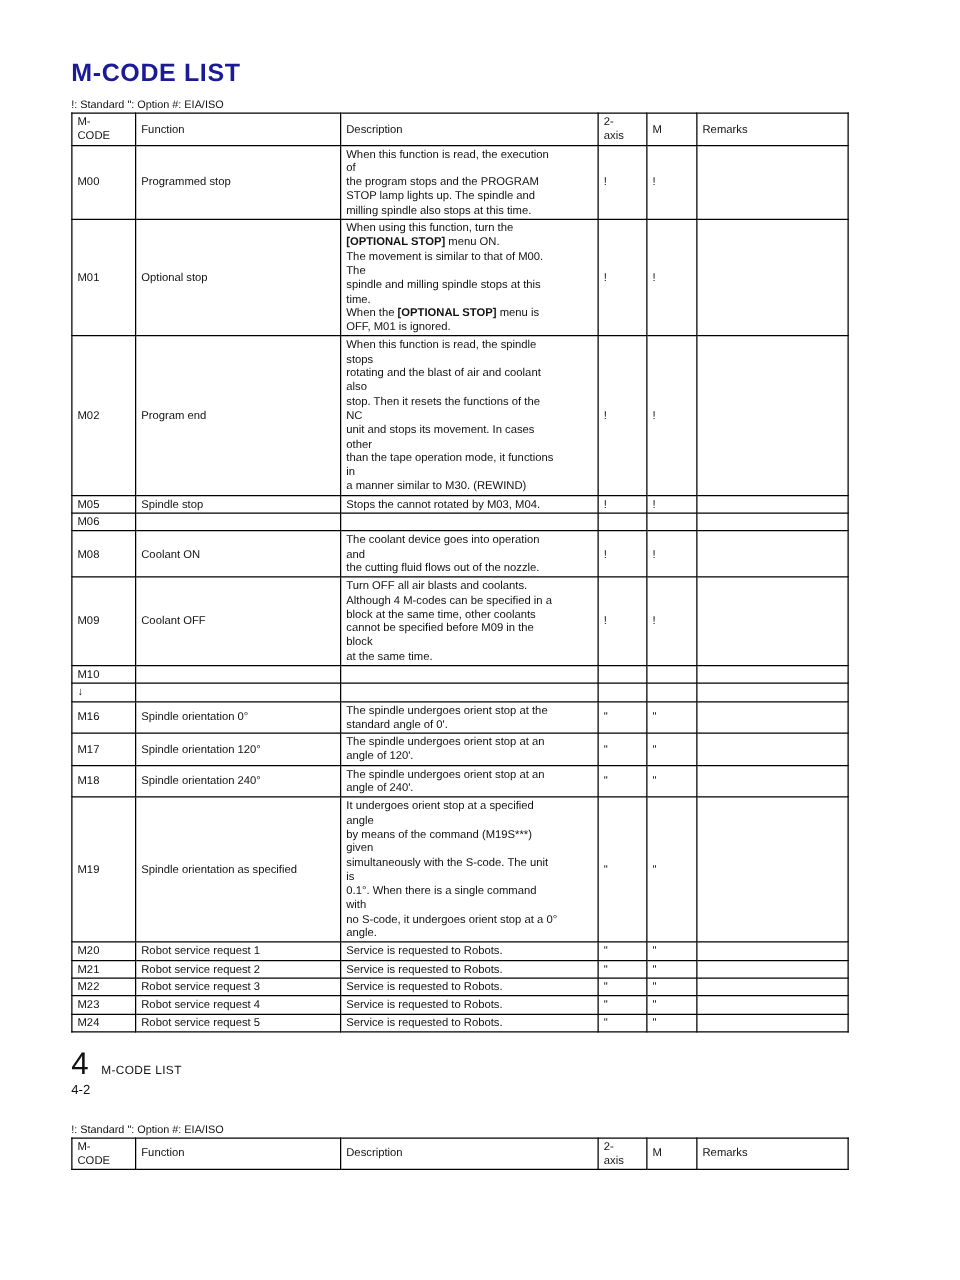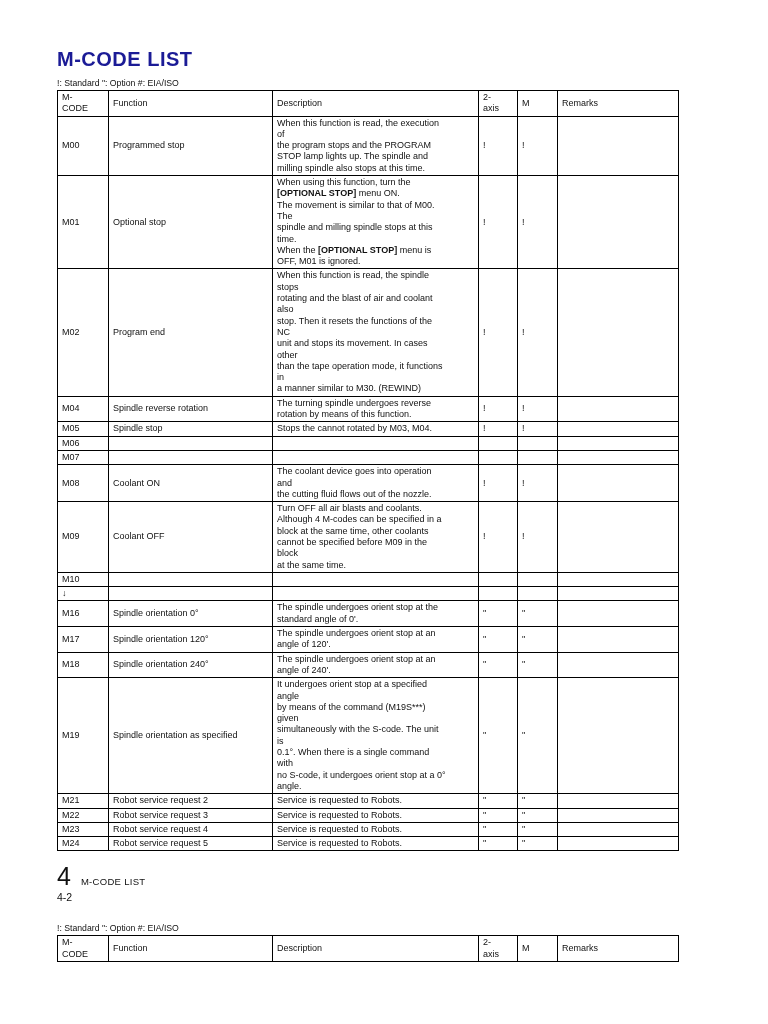--- a/index.html
+++ b/index.html
@@ -159,46 +159,29 @@
 unit and stops its movement. In cases
 other
 than the tape operation mode, it functions
 in
 a manner similar to M30. (REWIND)</td>
       <td class="mark">!</td>
       <td class="mark">!</td>
       <td></td>
     </tr>
         <tr>
-      <td>M04</td>
-      <td>Spindle reverse rotation</td>
-      <td class="desc">The turning spindle undergoes reverse
-rotation by means of this function.</td>
-      <td class="mark">!</td>
-      <td class="mark">!</td>
-      <td></td>
-    </tr>
-        <tr>
       <td>M05</td>
       <td>Spindle stop</td>
       <td class="desc">Stops the cannot rotated by M03, M04.</td>
       <td class="mark">!</td>
       <td class="mark">!</td>
       <td></td>
     </tr>
         <tr>
       <td>M06</td>
-      <td></td>
-      <td class="desc"></td>
-      <td class="mark"></td>
-      <td class="mark"></td>
-      <td></td>
-    </tr>
-        <tr>
-      <td>M07</td>
       <td></td>
       <td class="desc"></td>
       <td class="mark"></td>
       <td class="mark"></td>
       <td></td>
     </tr>
         <tr>
       <td>M08</td>
       <td>Coolant ON</td>
       <td class="desc">The coolant device goes into operation
@@ -275,20 +258,28 @@
 is
 0.1°. When there is a single command
 with
 no S-code, it undergoes orient stop at a 0°
 angle.</td>
       <td class="mark">"</td>
       <td class="mark">"</td>
       <td></td>
     </tr>
         <tr>
+      <td>M20</td>
+      <td>Robot service request 1</td>
+      <td class="desc">Service is requested to Robots.</td>
+      <td class="mark">"</td>
+      <td class="mark">"</td>
+      <td></td>
+    </tr>
+        <tr>
       <td>M21</td>
       <td>Robot service request 2</td>
       <td class="desc">Service is requested to Robots.</td>
       <td class="mark">"</td>
       <td class="mark">"</td>
       <td></td>
     </tr>
         <tr>
       <td>M22</td>
       <td>Robot service request 3</td>

